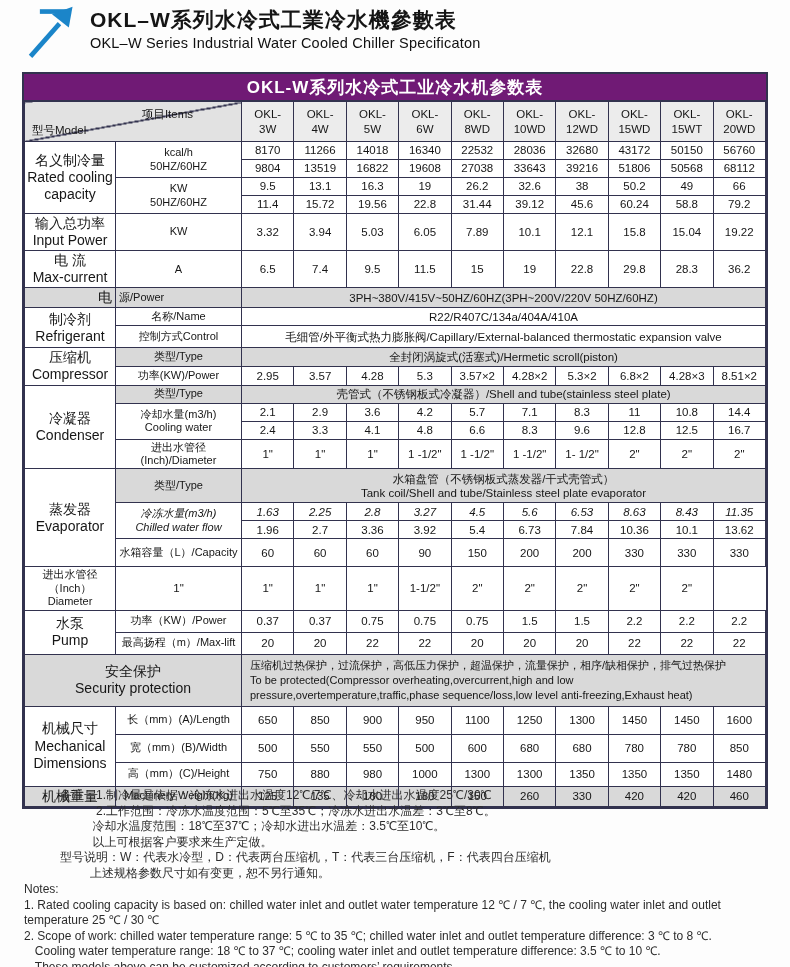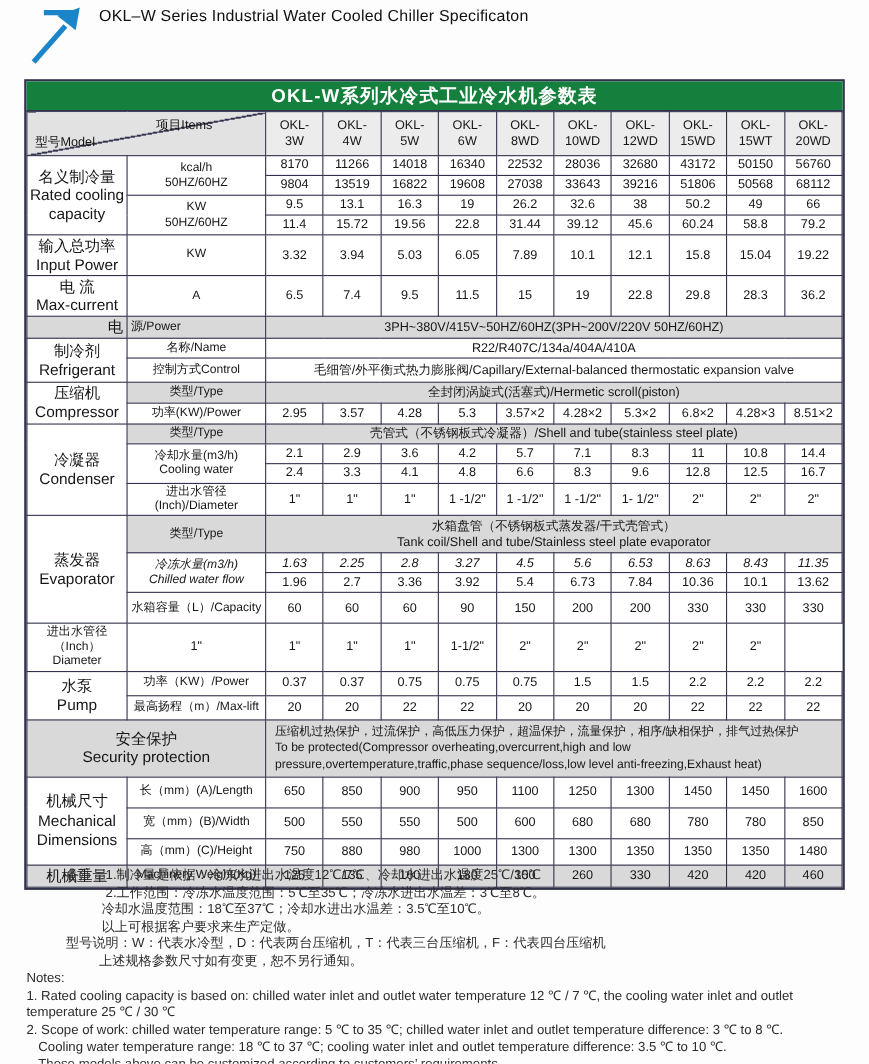--- a/index.html
+++ b/index.html
@@ -11,21 +11,21 @@
   }
   
   .masthead { position:absolute; left:24px; top:4px; display:flex; align-items:flex-start; gap:10px; }
   .logo { width:56px; height:58px; flex:0 0 auto; }
   .titles .zh { font-size:21px; font-weight:bold; color:#151515; letter-spacing:1px; line-height:1.2; margin-top:3px; }
   .titles .en { font-size:14.5px; color:#101010; margin-top:3px; letter-spacing:0.2px; }
   
   .table-wrap { position:absolute; left:22px; top:72px; width:746px; border:2px solid #32324e; background:#fff; }
   .banner {
     height:27px; line-height:27px; text-align:center;
-    background:#15803d; color:#ffffff; font-size:17px; font-weight:bold;
+    background:#701a75; color:#ffffff; font-size:17px; font-weight:bold;
     border-bottom:1px solid #32324e; letter-spacing:1px;
   }
   table { border-collapse:collapse; width:100%; table-layout:fixed; }
   col.c1 { width:91px; } col.c2 { width:126px; }
   td {
     border:1px solid #32324e; text-align:center; vertical-align:middle;
     font-size:11.5px; line-height:1.22; padding:1px 2px;
     white-space:pre-line; word-break:break-word; color:#161616;
   }
   td.mh { background:#ececec; font-size:11.5px; }
@@ -55,20 +55,21 @@
 
 <div class="masthead">
   <div class="logo">
     <svg viewBox="0 0 60 60" width="56" height="58" aria-hidden="true">
       <line x1="7" y1="55" x2="38" y2="20" stroke="#1b85c9" stroke-width="5"></line>
       <line x1="17" y1="7" x2="45" y2="7" stroke="#1b85c9" stroke-width="5"></line>
       <polygon points="52,2 48,24 30,10" fill="#1b85c9"></polygon>
     </svg>
   </div>
   <div class="titles">
+    <div class="zh">OKL–W系列水冷式工業冷水機參數表</div>
     <div class="en">OKL–W Series Industrial Water Cooled Chiller Specificaton</div>
   </div>
 </div>
 
 <div class="table-wrap">
   <div class="banner">OKL-W系列水冷式工业冷水机参数表</div>
   <table>
     <colgroup>
         <col class="c1">
         <col class="c2">

